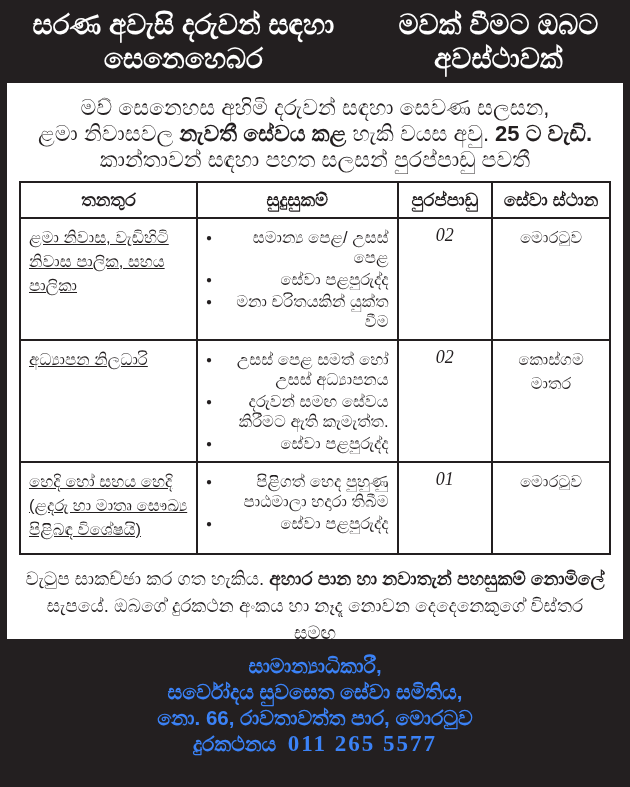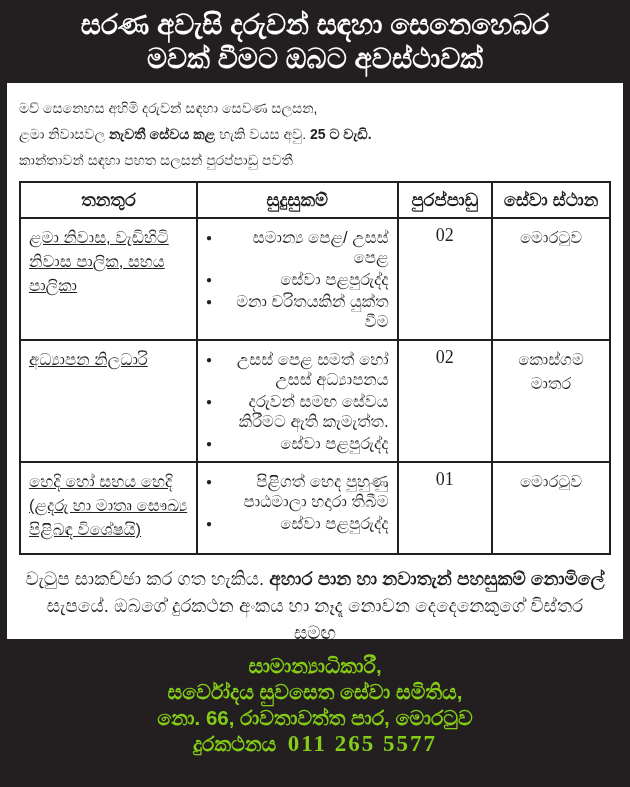--- a/index.html
+++ b/index.html
@@ -12,38 +12,39 @@
   }
   .ad {
     width: 630px; height: 787px;
     background: #231f20;
     overflow: hidden;
     display: flex; flex-direction: column;
   }
   
   .masthead {
     height: 80px; flex: 0 0 80px;
-    display: flex; flex-direction: column; justify-content: center; align-items: center;
+    display: flex; justify-content: center; align-items: center;
     color: #ffffff; text-align: center;
     font-weight: bold; font-size: 28px; line-height: 34px;
     padding-top: 2px;
   }
   
   .panel {
     background: #ffffff;
     margin: 0 6px;
     height: 558px; flex: 0 0 558px;
     overflow: hidden;
     padding: 10px 12px 0 12px;
     box-sizing: border-box;
     border: 1px solid #231f20;
   }
   .intro {
     margin: 2px 0 6px 0;
-    font-size: 14px; line-height: 26px;
+    text-align: center;
+    font-size: 22px; line-height: 26px;
   }
   .intro b, .outro b { font-weight: bold; }
   
   table.vacancies {
     width: 100%;
     border-collapse: collapse;
     table-layout: fixed;
     font-size: 16.5px;
     margin: 8px auto;
   }
@@ -73,32 +74,33 @@
   }
   td.qual li::before {
     content: "●";
     position: absolute; left: 0; top: 1px;
     font-size: 10px;
   }
   td.vac {
     text-align: center; vertical-align: middle;
     font-family: "Liberation Serif", "DejaVu Serif", serif;
     font-size: 18px;
+    font-style: italic;
   }
   td.loc { text-align: center; vertical-align: middle; line-height: 24px; }
   
   .outro {
     margin: 10px 6px 0 6px;
     text-align: center;
     font-size: 18.5px; line-height: 27px;
   }
   
   .contact {
     flex: 1 1 auto;
-    color: #84cc16; text-align: center;
+    color: #3b82f6; text-align: center;
     font-weight: bold;
     font-size: 20.5px; line-height: 26px;
     padding-top: 13px;
   }
   .contact .phone-number {
     font-family: "Liberation Serif", "DejaVu Serif", serif;
     font-size: 23px; letter-spacing: 2px;
   }
   .contact .email-address { font-size: 21px; }
 </style>

